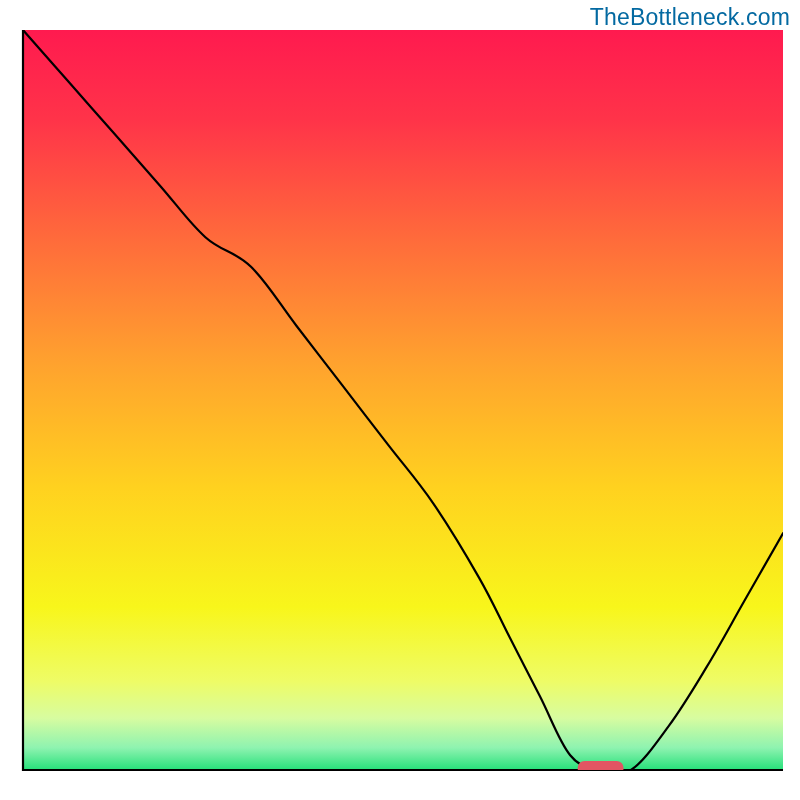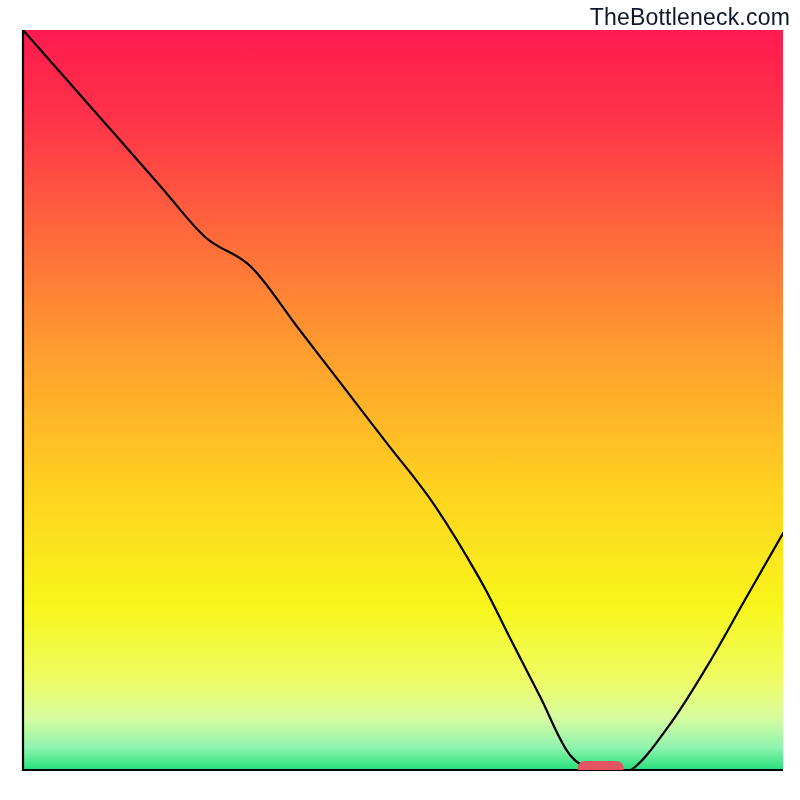--- a/index.html
+++ b/index.html
@@ -13,21 +13,21 @@
   }
   .chart-container {
     position: relative;
     width: 800px;
     height: 800px;
   }
   .watermark {
     position: absolute;
     top: 4px;
     right: 10px;
-    color: #0f172a;
+    color: #0369a1;
     font-size: 23px;
     font-weight: 500;
     letter-spacing: 0.2px;
     z-index: 3;
     user-select: none;
   }
   svg.plot {
     position: absolute;
     left: 0;
     top: 0;

